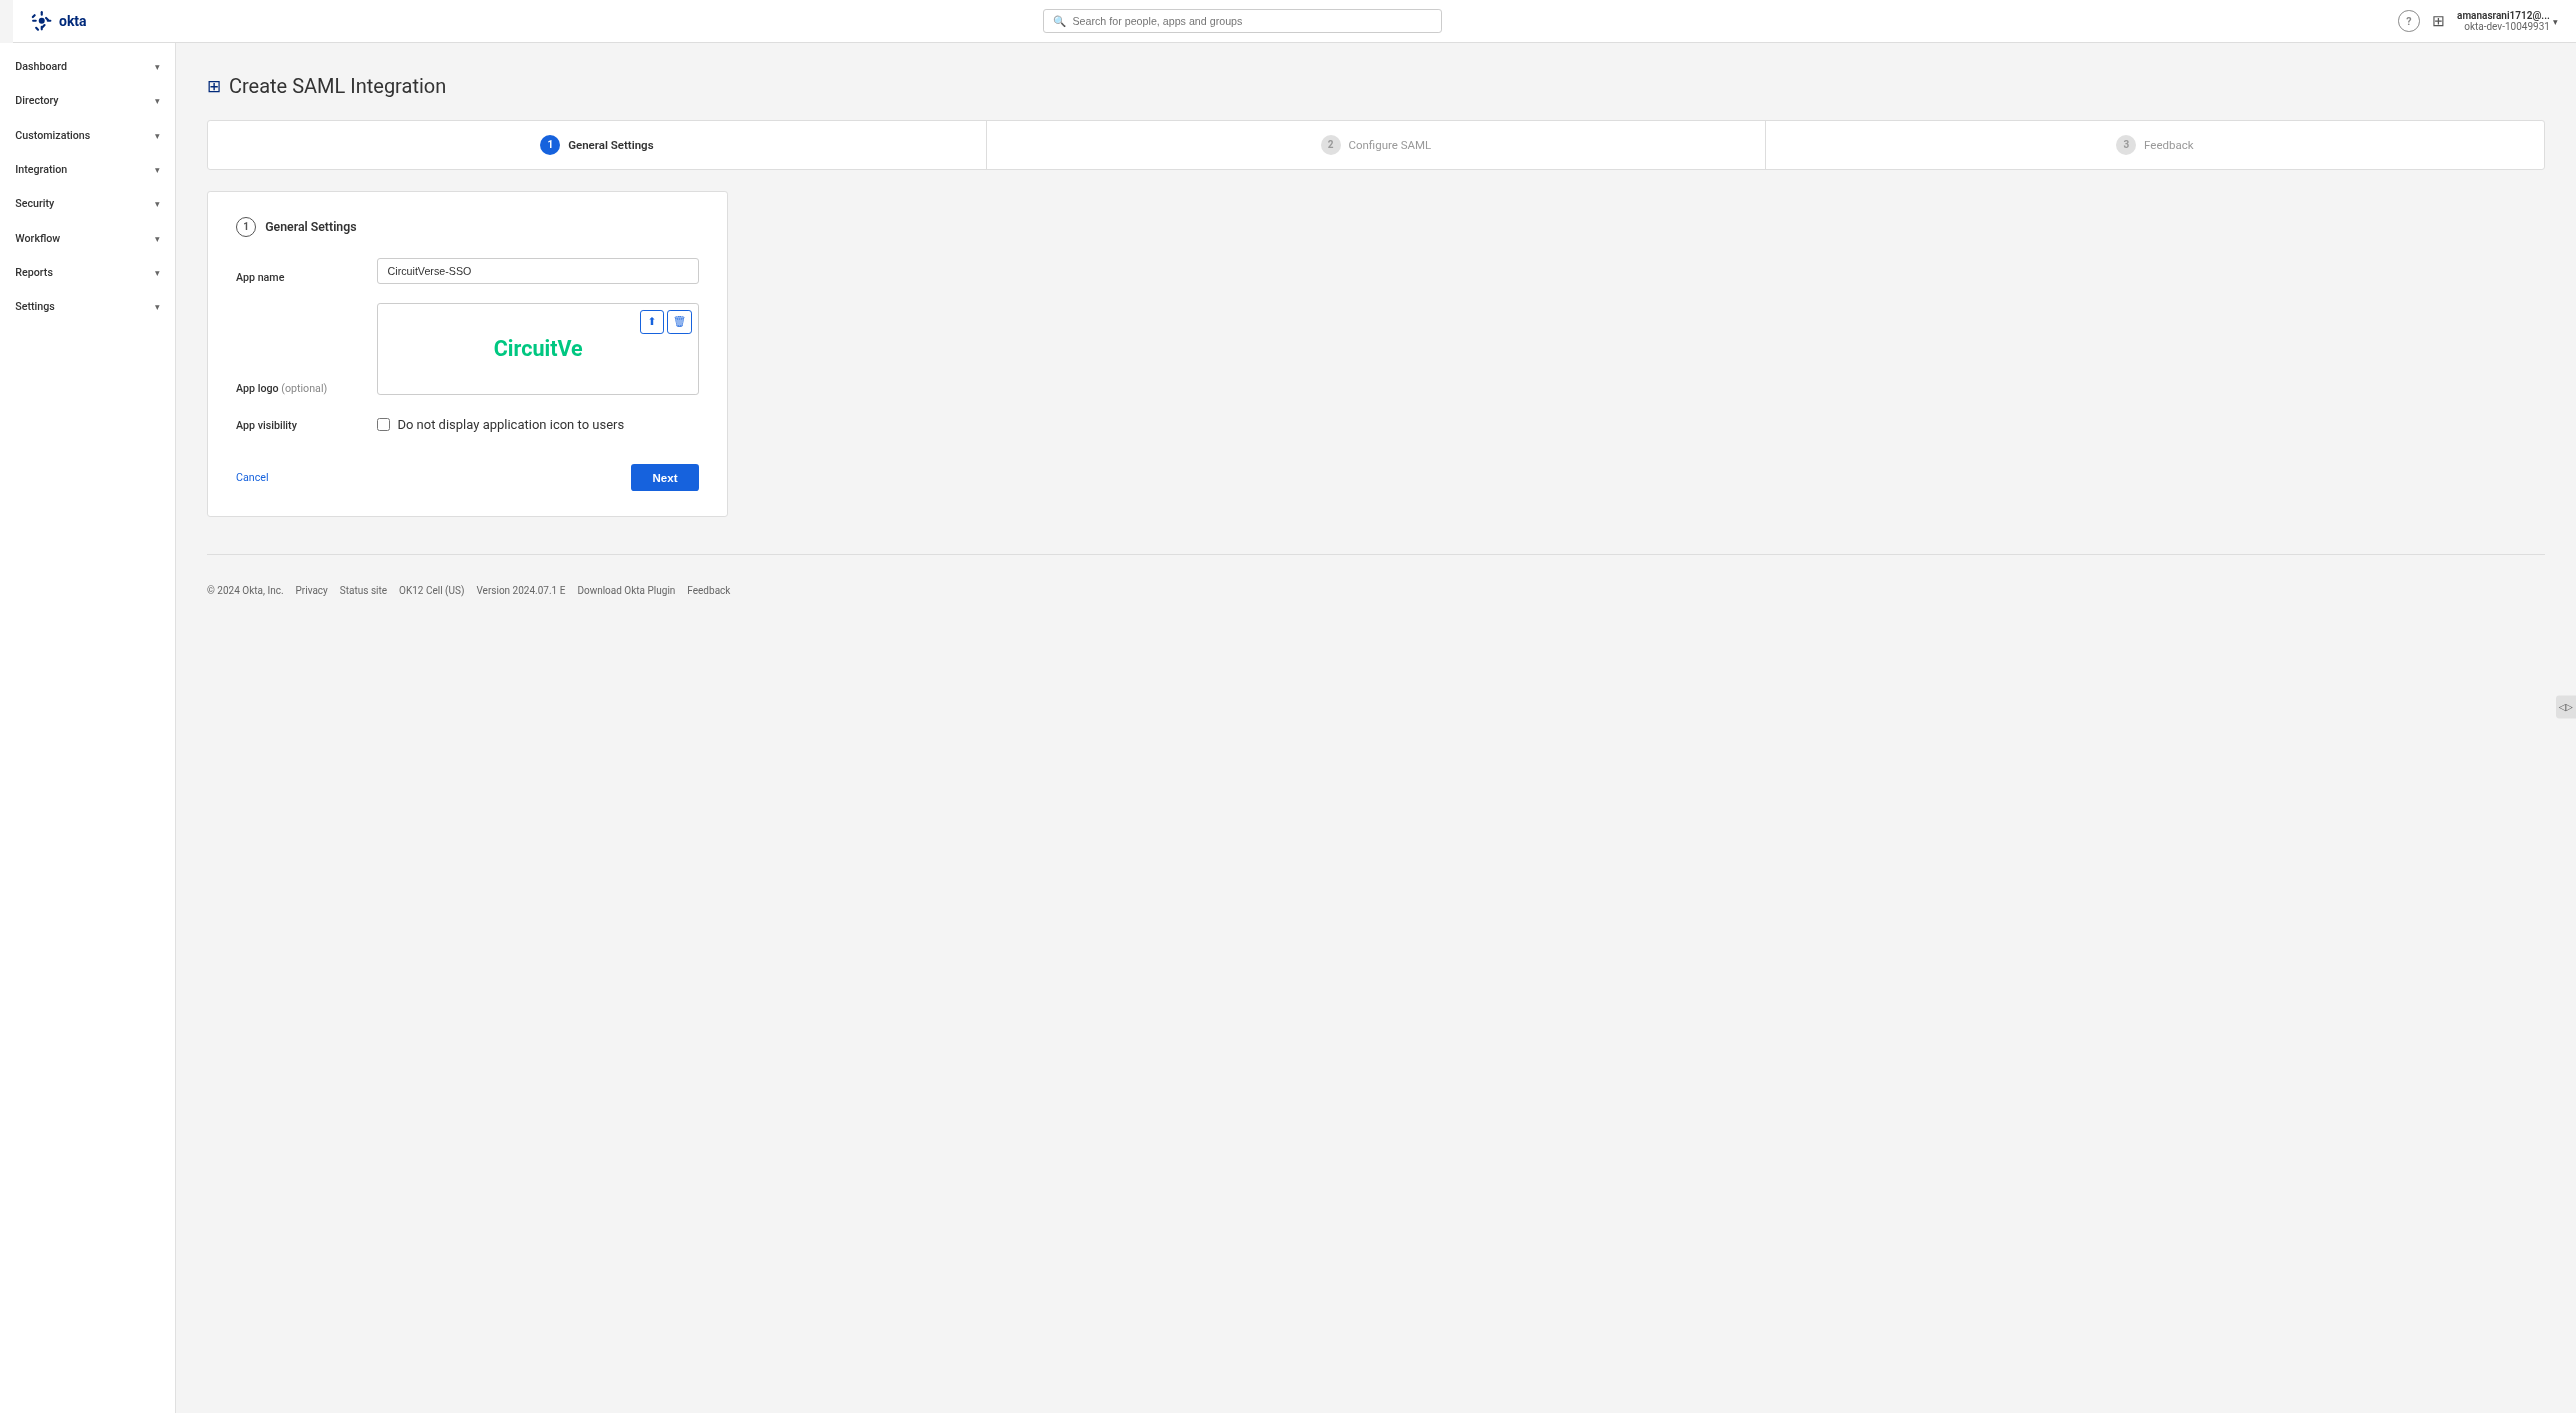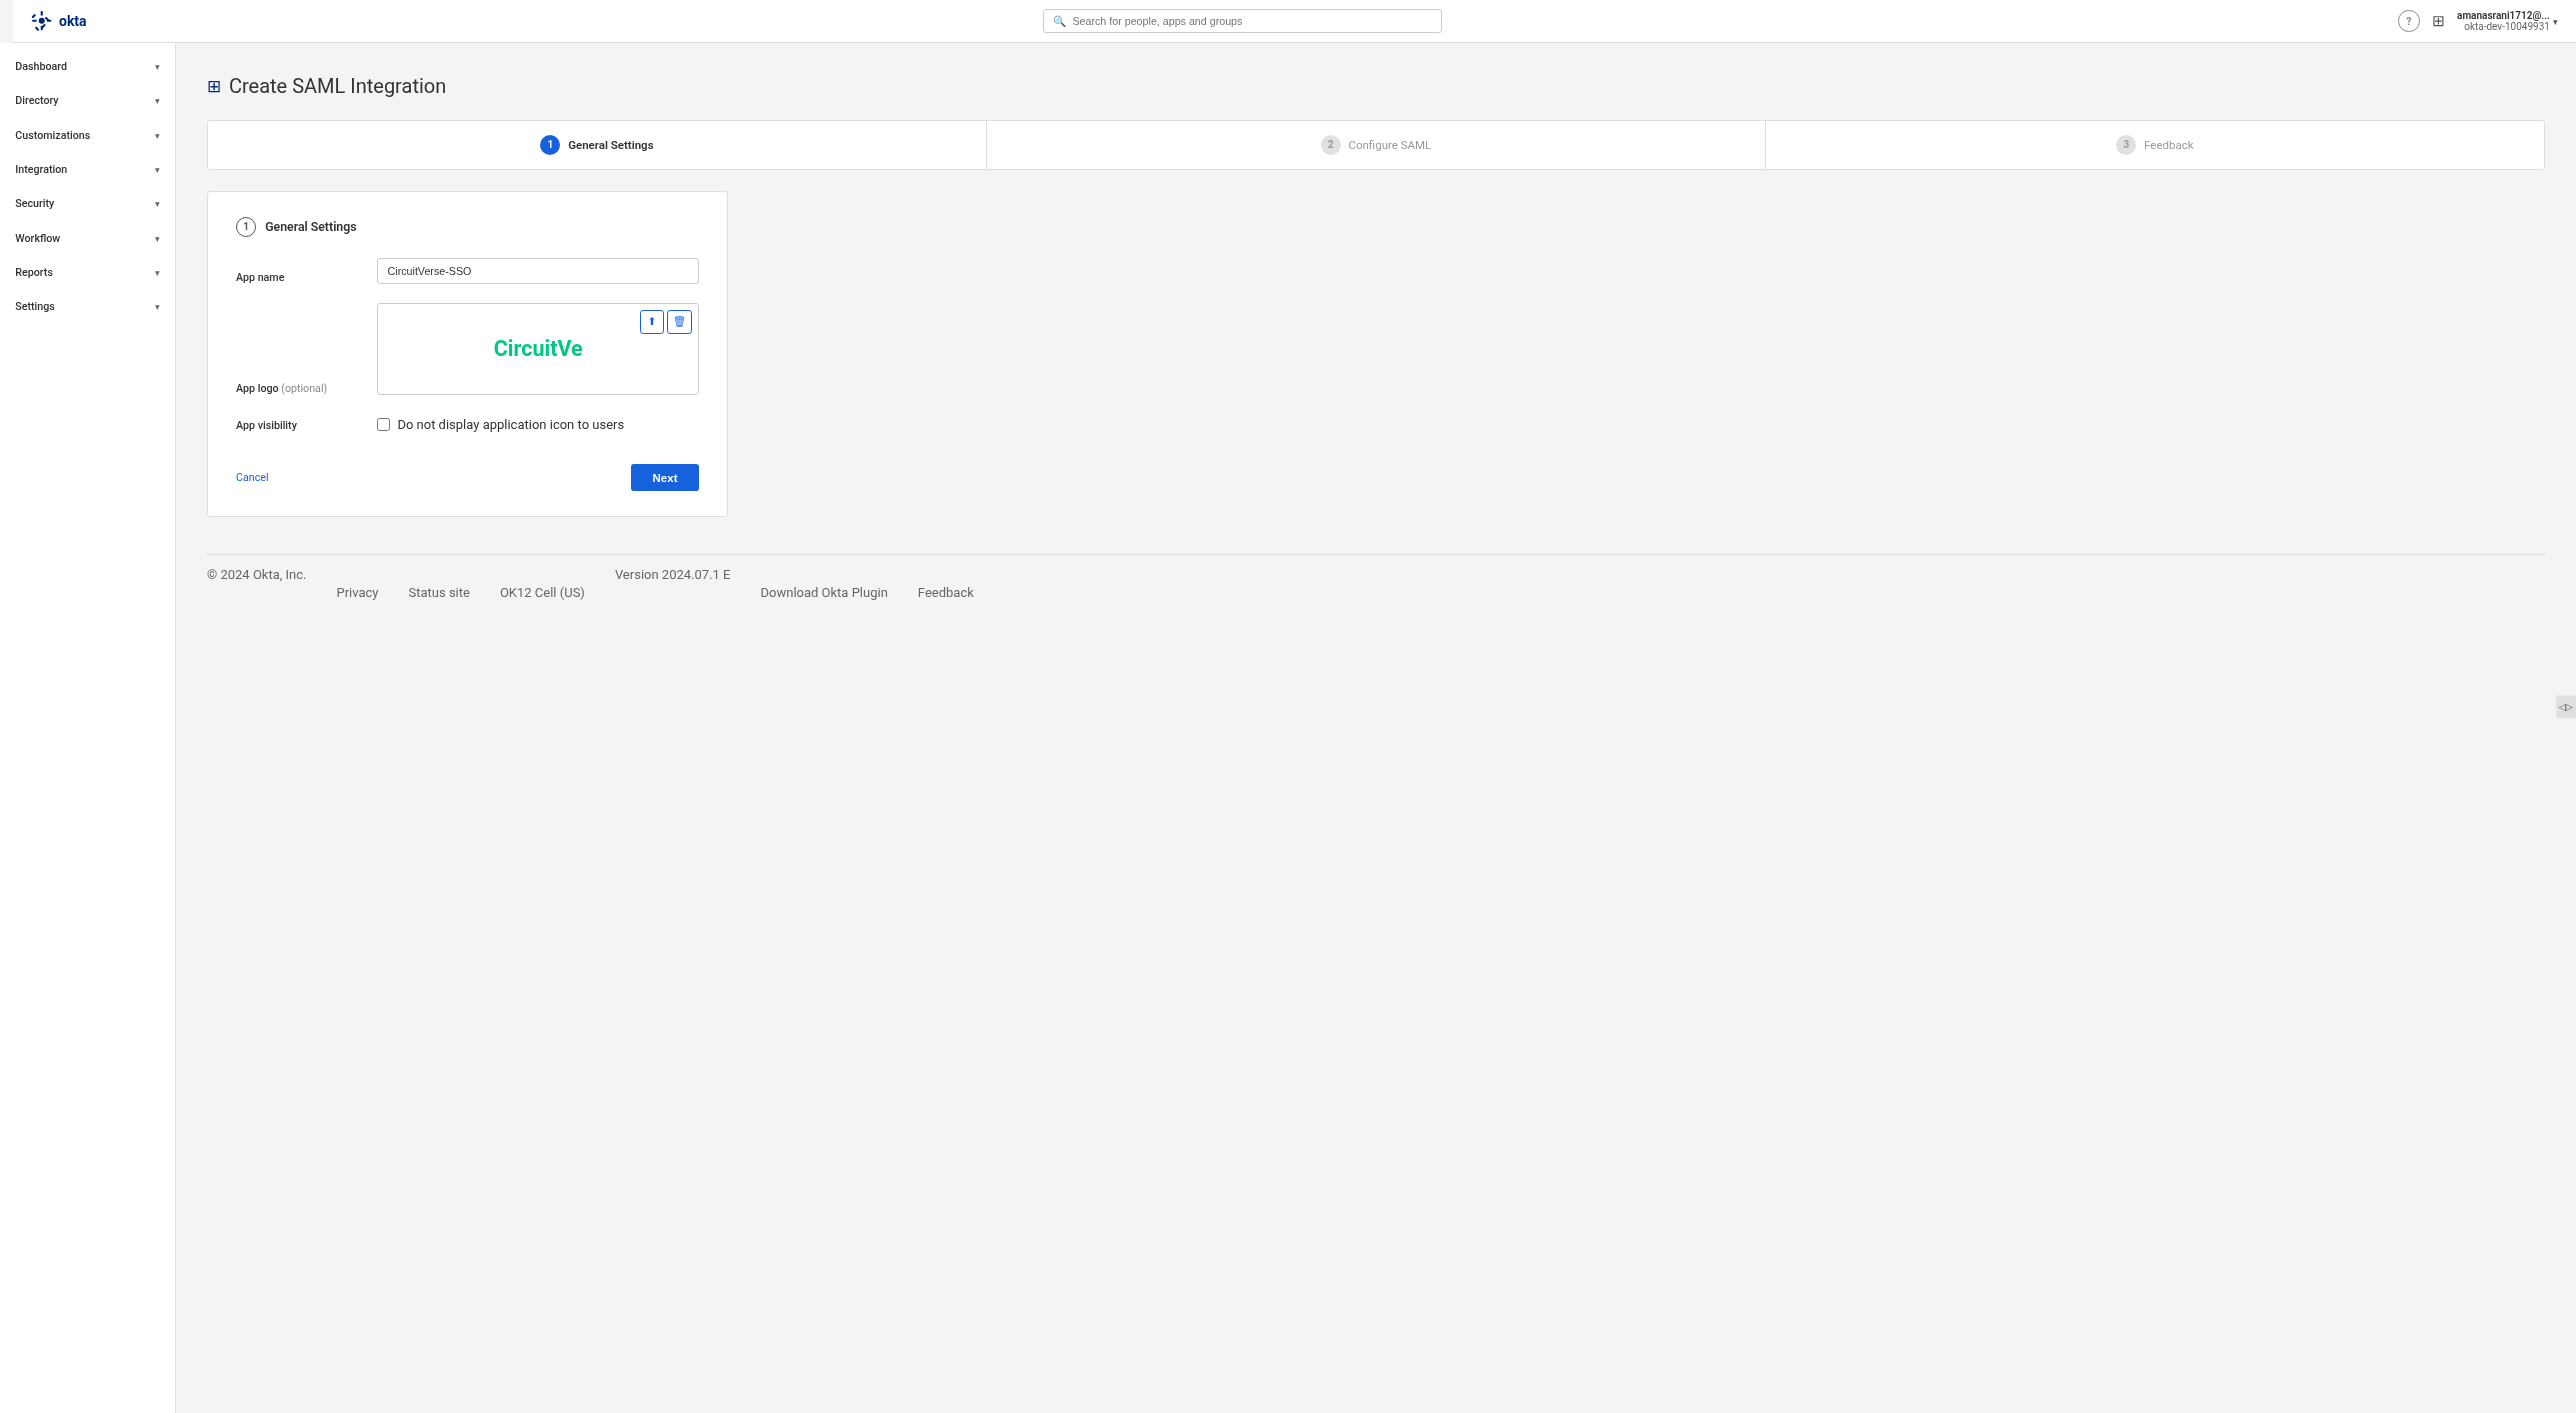--- a/index.html
+++ b/index.html
@@ -120,22 +120,22 @@
     .form-actions { display: flex; align-items: center; justify-content: space-between; margin-top: 32px; gap: 45px; }
     .cancel-link { color: #1662dd; font-size: 10.7px; cursor: pointer; text-decoration: none; }
     .next-btn {
       background: #1662dd; color: #fff; border: none; border-radius: 3.1px;
       padding: 7.7px 21.5px; font-size: 11.5px; font-weight: 600; cursor: pointer;
     }
 
     
     .footer {
       margin-top: 37px; padding-top: 12.3px; border-top: 0.8px solid #ddd;
-      display: flex; gap: 30px; align-items: flex-start; flex-wrap: wrap;
-      font-size: 13px; color: #666;
+      display: flex; gap: 12px; align-items: flex-end; flex-wrap: wrap;
+      font-size: 10px; color: #666;
     }
     .footer a { color: #666; text-decoration: none; margin-top: 18px; }
 
     
     .expand-panel {
       position: fixed; right: 0; top: 50%; transform: translateY(-50%);
       background: #e0e0e0; border-radius: 3.1px 0 0 3.1px; padding: 6.1px 3.1px;
       cursor: pointer; display: flex; align-items: center; justify-content: center;
       font-size: 9.2px; color: #555;
     }

